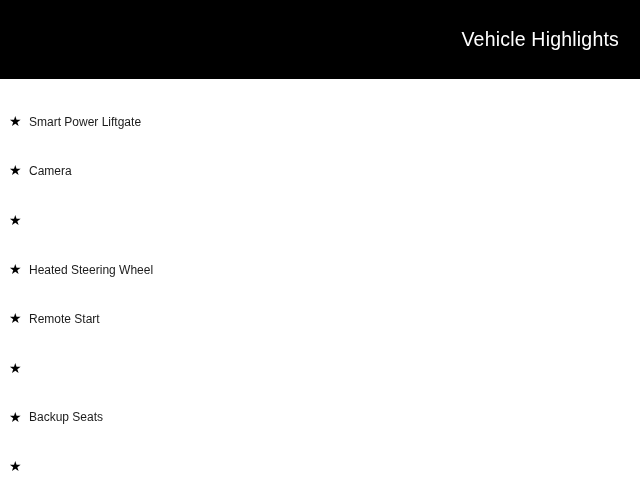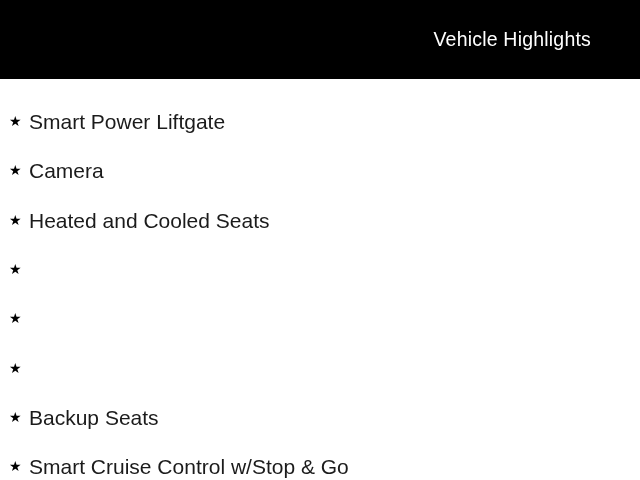--- a/index.html
+++ b/index.html
@@ -20,21 +20,21 @@
     background: #ffffff;
   }
   .header-bar {
     width: 100%;
     height: 79px;
     background: #000000;
     display: flex;
     align-items: center;
     justify-content: flex-end;
     box-sizing: border-box;
-    padding-right: 49px;
+    padding-right: 21px;
   }
   .header-title {
     color: #ffffff;
     font-size: 19.5px;
     letter-spacing: 0.2px;
     font-weight: 400;
     line-height: 1;
   }
   .highlights-list {
     list-style: none;
@@ -53,21 +53,21 @@
     width: 20px;
     flex: 0 0 20px;
     color: #000000;
     font-size: 14px;
     line-height: 1;
     text-align: left;
     margin-top: -1px;
   }
   .item-label {
     color: #1b1b1b;
-    font-size: 21px;
+    font-size: 12px;
     line-height: 1;
     white-space: nowrap;
   }
 </style>
 </head>
 <body>
 
 <div class="page">
 
   <div class="header-bar">
@@ -78,34 +78,34 @@
     <li class="highlight-item">
       <span class="bullet-icon">★</span>
       <span class="item-label">Smart Power Liftgate</span>
     </li>
     <li class="highlight-item">
       <span class="bullet-icon">★</span>
       <span class="item-label">Camera</span>
     </li>
     <li class="highlight-item">
       <span class="bullet-icon">★</span>
-      <span class="item-label">Heated and Cooled Seats</span>
     </li>
     <li class="highlight-item">
       <span class="bullet-icon">★</span>
+      <span class="item-label">Heated Steering Wheel</span>
     </li>
     <li class="highlight-item">
       <span class="bullet-icon">★</span>
+      <span class="item-label">Remote Start</span>
     </li>
     <li class="highlight-item">
       <span class="bullet-icon">★</span>
     </li>
     <li class="highlight-item">
       <span class="bullet-icon">★</span>
       <span class="item-label">Backup Seats</span>
     </li>
     <li class="highlight-item">
       <span class="bullet-icon">★</span>
-      <span class="item-label">Smart Cruise Control w/Stop &amp; Go</span>
     </li>
   </ul>
 
 </div>
 
 </body></html>

